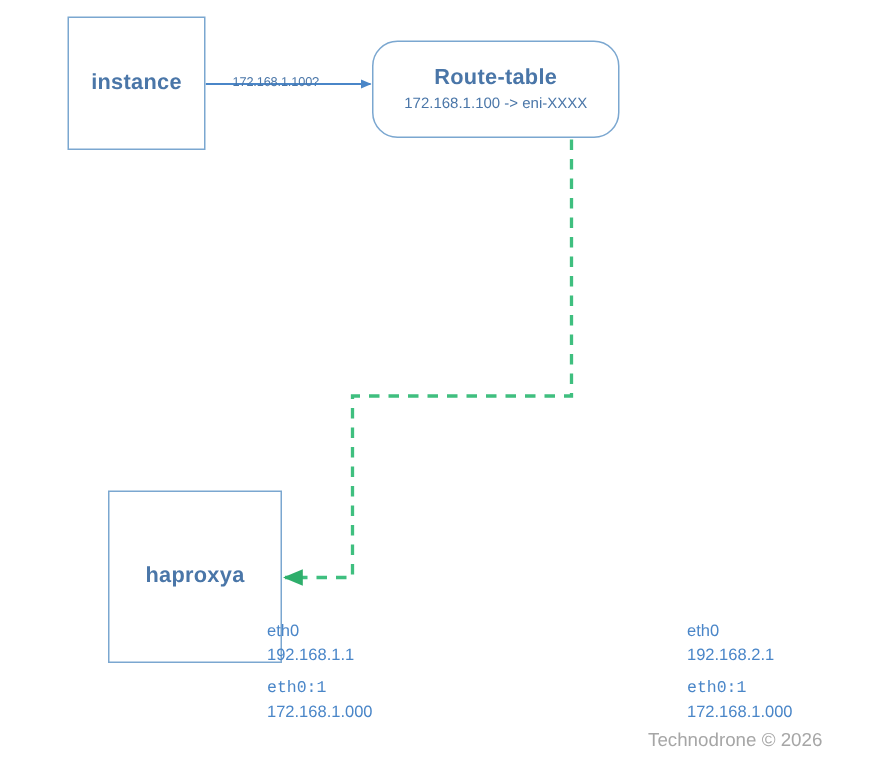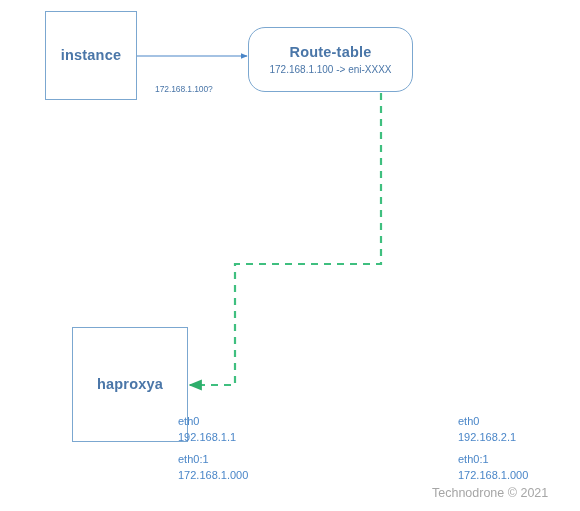--- a/index.html
+++ b/index.html
@@ -73,21 +73,20 @@
     top: 327px;
     width: 115px;
     height: 115px;
   }
   .edge-label {
     position: absolute;
     color: #4a76a8;
     font-size: 8.5px;
     white-space: nowrap;
     letter-spacing: -0.1px;
-    margin-top: 35px;
   }
   #link-query-label {
     left: 155px;
     top: 49px;
   }
   .iface-block {
     position: absolute;
     color: #4a86c8;
     font-size: 11px;
     line-height: 1.45;
@@ -99,20 +98,21 @@
     top: 414px;
     width: 94px;
   }
   #haproxyb-ifaces {
     left: 458px;
     top: 414px;
     width: 94px;
   }
   .iface-group-2 {
     margin-top: 6px;
+    font-family: Liberation Mono, monospace;
   }
   #watermark {
     position: absolute;
     left: 432px;
     top: 486px;
     color: #a6a6a6;
     font-size: 12.5px;
     white-space: nowrap;
   }
 </style>
@@ -159,15 +159,15 @@
     <div>172.168.1.000</div>
   </div>
 
   <div class="iface-block" id="haproxyb-ifaces">
     <div>eth0</div>
     <div>192.168.2.1</div>
     <div class="iface-group-2">eth0:1</div>
     <div>172.168.1.000</div>
   </div>
 
-  <div id="watermark">Technodrone © 2021</div>
+  <div id="watermark">Technodrone © 2026</div>
 
 </div>
 
 </body></html>

